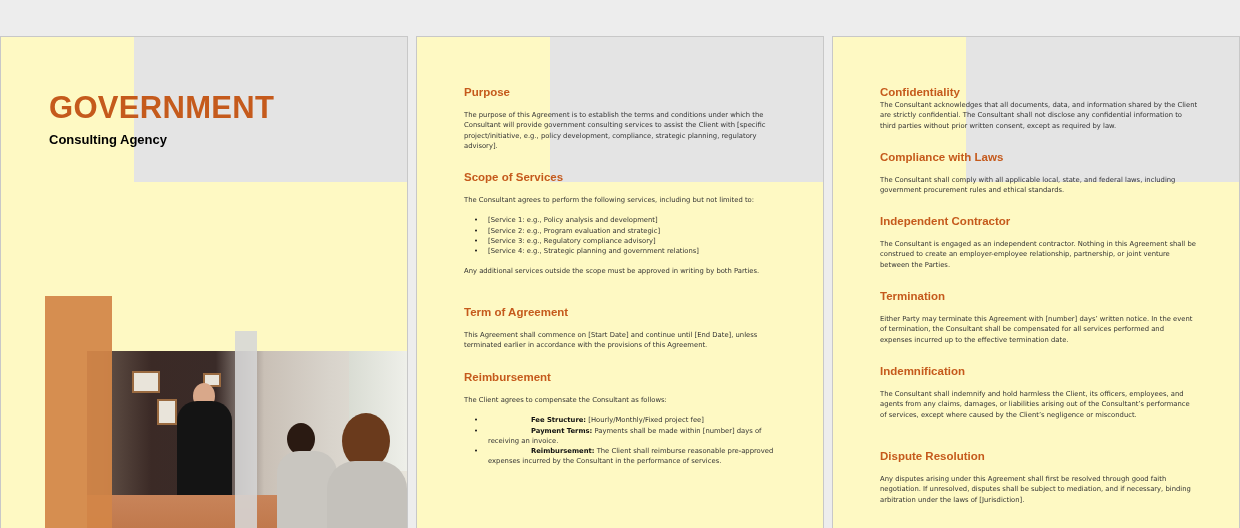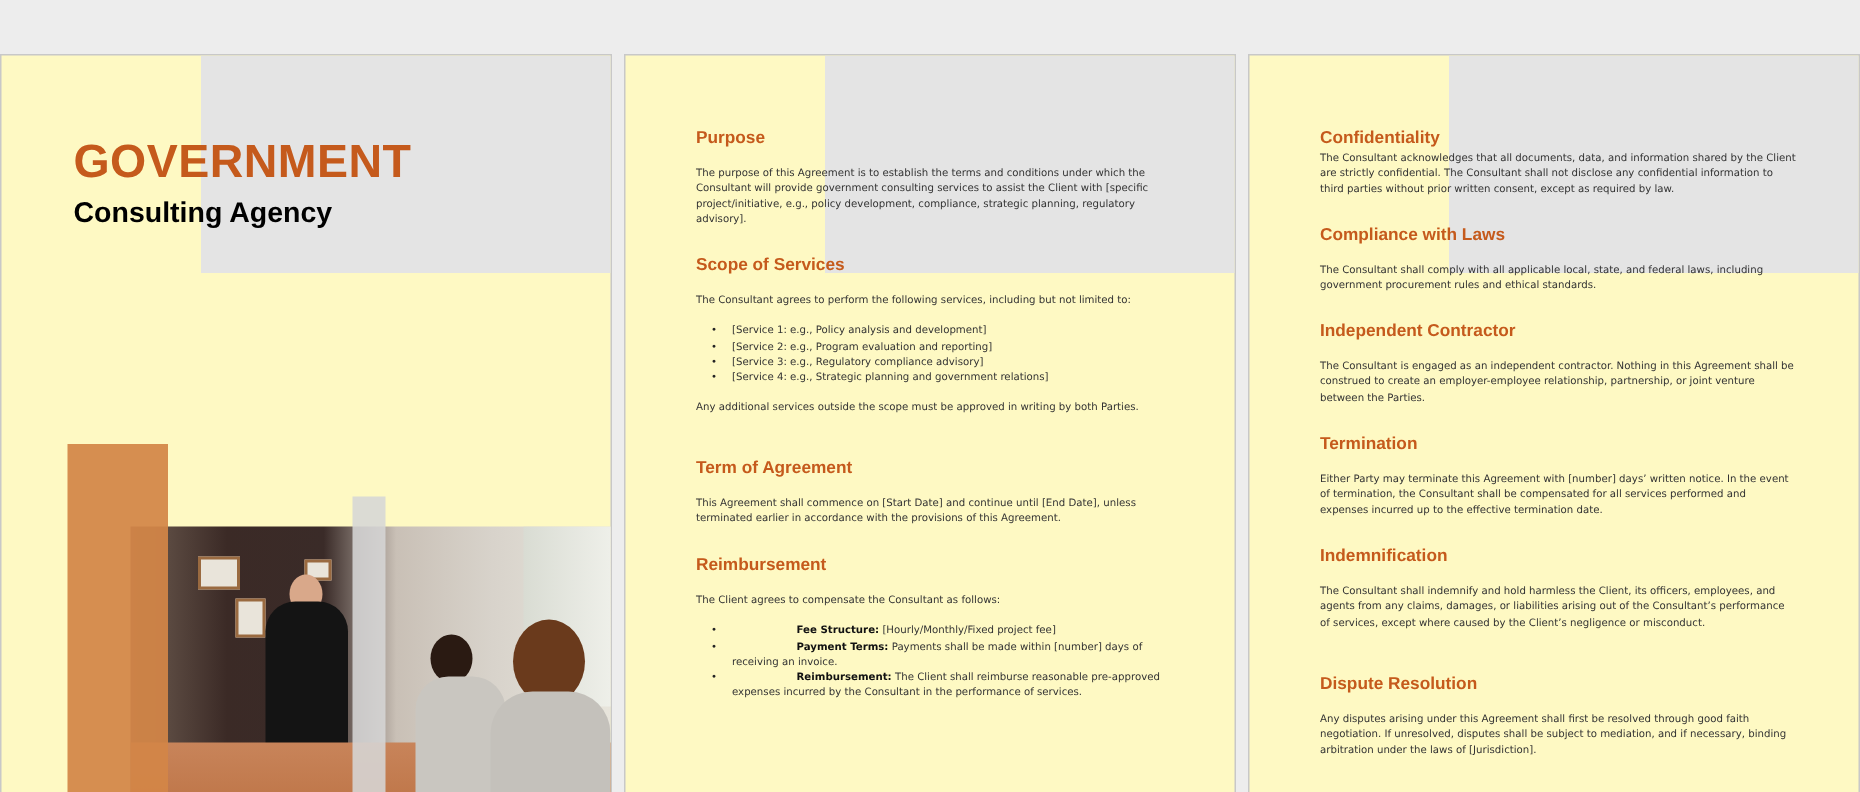--- a/index.html
+++ b/index.html
@@ -9,21 +9,21 @@
     position: absolute; top: 0; width: 408px; height: 528px;
     background: #fef9c3; border: 1px solid #c8c8c8; border-bottom: none; overflow: hidden; margin-top: 36px;
   }
   .p1 { left: 0; }
   .p2 { left: 416px; }
   .p3 { left: 832px; }
   .graybox { position: absolute; top: 0; left: 133px; width: 276px; height: 145px; background: #e4e4e4; }
 
   
   .cover-title { position: absolute; left: 48px; top: 53px; font-family: "Liberation Sans", sans-serif; font-weight: 700; font-size: 31px; color: #c55a1c; letter-spacing: 0.3px; }
-  .cover-sub { position: absolute; left: 48px; top: 95px; font-weight: 700; font-size: 19px; color: #000; }
+  .cover-sub { position: absolute; left: 48px; top: 95px; font-weight: 700; font-size: 13px; color: #000; }
   .cover-sub2 { position: absolute; left: 48px; top: 120px; font-size: 17px; color: #111; font-family: "DejaVu Sans", sans-serif; font-weight: 300; }
   .orange-bar { position: absolute; left: 44px; top: 259px; width: 67px; height: 270px; background: #d38547; z-index: 3; opacity: 0.93; }
   .photo { position: absolute; left: 86px; top: 314px; width: 322px; height: 214px; overflow: hidden; z-index: 2;
     background: linear-gradient(90deg, #6f5e52 0%, #3b2a26 20%, #3a2b28 40%, #c9c0b6 55%, #d8d3cb 75%, #e8e5dc 100%); }
   .photo .table { position: absolute; left: 0; bottom: 0; width: 100%; height: 70px; background: linear-gradient(180deg,#c8845a,#b86c3c); }
   .photo .person1 { position: absolute; left: 90px; top: 50px; width: 55px; height: 120px; background: #141414; border-radius: 20px 20px 4px 4px; }
   .photo .head1 { position: absolute; left: 106px; top: 32px; width: 22px; height: 26px; background: #d9a88a; border-radius: 50%; }
   .photo .person2 { position: absolute; left: 190px; top: 100px; width: 60px; height: 115px; background: #c9c6c0; border-radius: 22px 22px 0 0; }
   .photo .head2 { position: absolute; left: 200px; top: 72px; width: 28px; height: 32px; background: #2a1a12; border-radius: 50%; }
   .photo .person3 { position: absolute; left: 240px; top: 110px; width: 80px; height: 110px; background: #c4c1bb; border-radius: 28px 28px 0 0; }
@@ -70,21 +70,21 @@
   <div class="graybox"></div>
 
   <div class="h" style="top:49px">Purpose</div>
   <div class="t" style="top:73px">The purpose of this Agreement is to establish the terms and conditions under which the Consultant will provide government consulting services to assist the Client with [specific project/initiative, e.g., policy development, compliance, strategic planning, regulatory advisory].</div>
 
   <div class="h" style="top:134px">Scope of Services</div>
   <div class="t" style="top:158px">
     <div>The Consultant agrees to perform the following services, including but not limited to:</div>
     <ul style="margin-top:10px">
       <li>[Service 1: e.g., Policy analysis and development]</li>
-      <li>[Service 2: e.g., Program evaluation and reporting]</li>
+      <li>[Service 2: e.g., Program evaluation and strategic]</li>
       <li>[Service 3: e.g., Regulatory compliance advisory]</li>
       <li>[Service 4: e.g., Strategic planning and government relations]</li>
     </ul>
     <div style="margin-top:10px; width:300px">Any additional services outside the scope must be approved in writing by both Parties.</div>
   </div>
 
   <div class="h" style="top:269px">Term of Agreement</div>
   <div class="t" style="top:293px">This Agreement shall commence on [Start Date] and continue until [End Date], unless terminated earlier in accordance with the provisions of this Agreement.</div>
 
   <div class="h" style="top:334px">Reimbursement</div>

